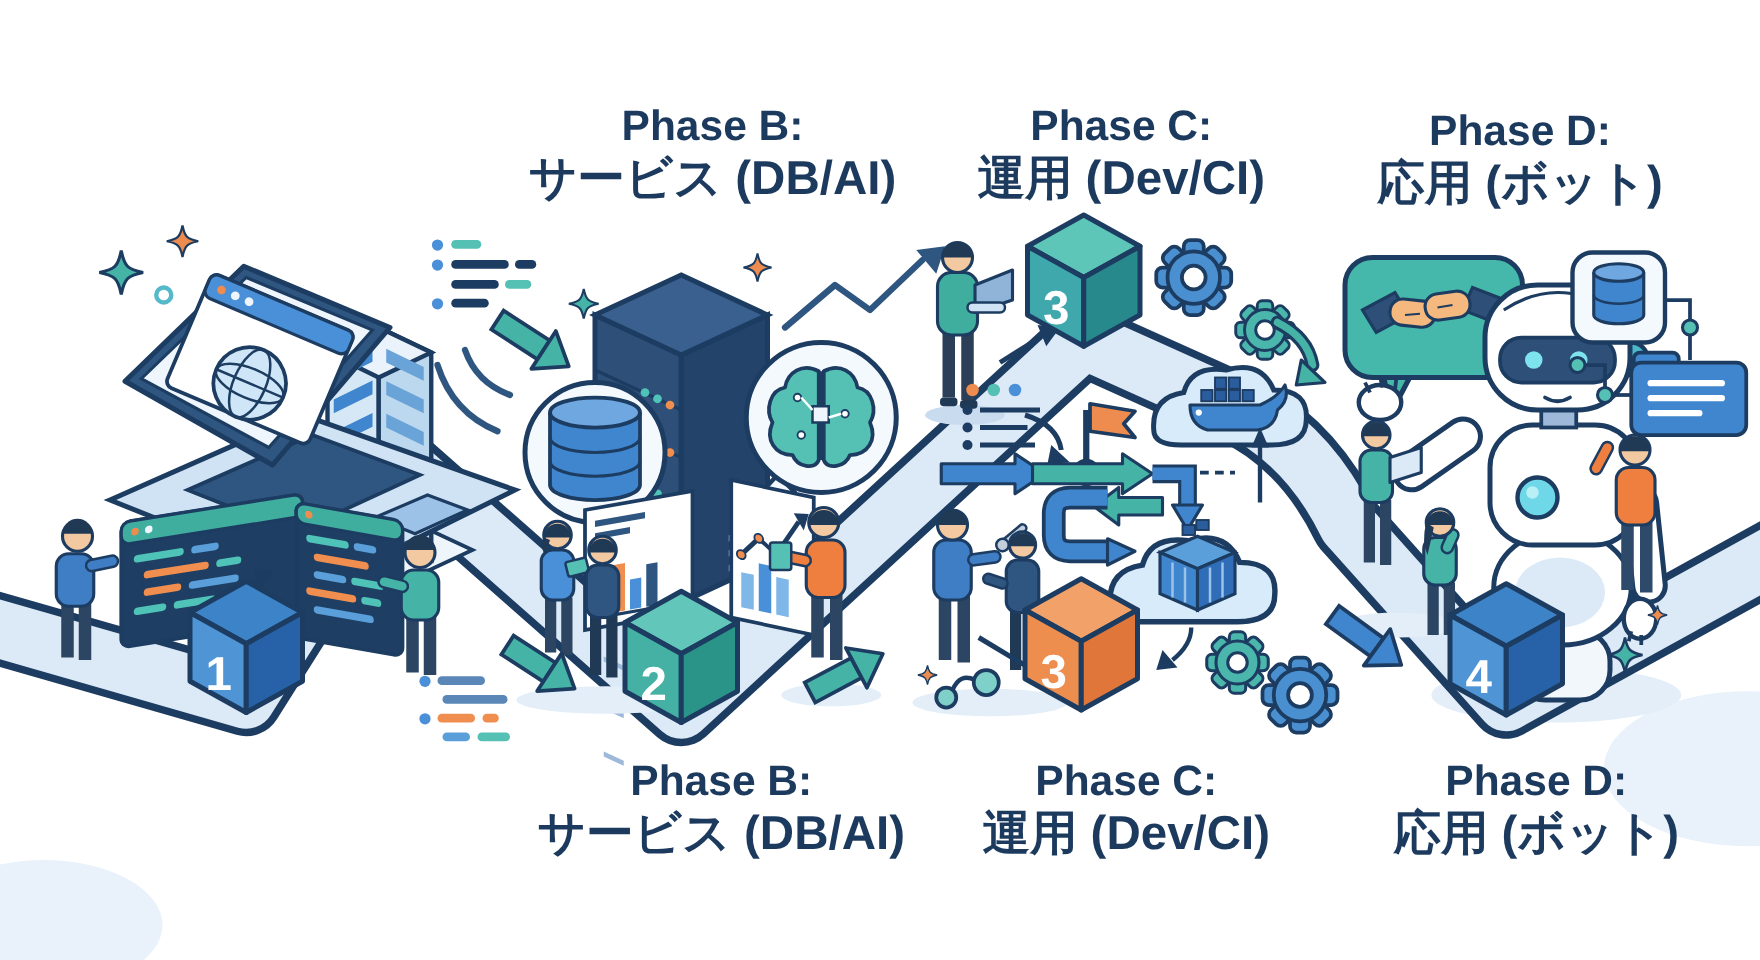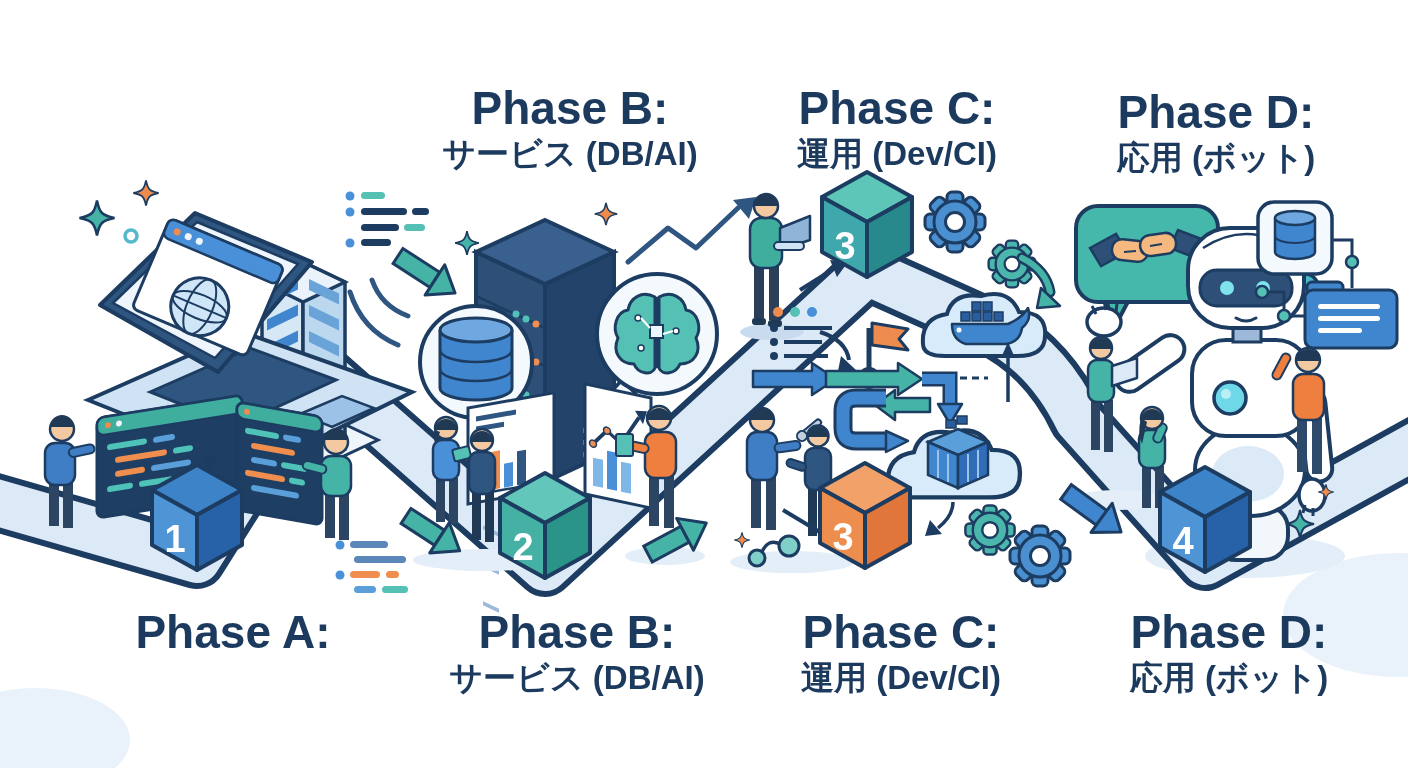--- a/index.html
+++ b/index.html
@@ -1,22 +1,22 @@
 <!DOCTYPE html>
 <html><head>
 <meta charset="utf-8">
 <style>
   html,body{margin:0;padding:0;background:#fff;}
   #stage{position:relative;width:1408px;height:768px;background:#ffffff;overflow:hidden;
          font-family:"Liberation Sans","DejaVu Sans",sans-serif;}
   #scene{position:absolute;left:0;top:0;width:1408px;height:768px;}
   .lbl{position:absolute;transform:translateX(-50%);text-align:center;color:#1c3a5e;
        font-weight:bold;line-height:1.16;white-space:nowrap;}
-  .lbl .t{font-size:46px;display:block;}
-  .lbl .s{font-size:33px;display:block;text-align:center;}
+  .lbl .t{font-size:34px;display:block;}
+  .lbl .s{font-size:38px;display:block;text-align:center;}
 </style>
 </head>
 <body>
 
 <div id="stage">
 
 <svg id="scene" viewBox="0 0 1408 768">
   <defs>
     <g id="gearshape">
       <rect x="-8" y="-30" width="16" height="60" rx="5" stroke="#1d3c61" stroke-width="3"></rect>
@@ -577,21 +577,20 @@
 <div class="lbl" style="left:897px;top:82px;">
   <span class="t">Phase C:</span>
   <span class="s">運用 (Dev/CI)</span>
 </div>
 <div class="lbl" style="left:1216px;top:86px;">
   <span class="t">Phase D:</span>
   <span class="s">応用 (ボット)</span>
 </div>
 
 <div class="lbl" style="left:233px;top:606px;">
-  <span class="t">Phase A:</span>
 </div>
 <div class="lbl" style="left:577px;top:606px;">
   <span class="t">Phase B:</span>
   <span class="s">サービス (DB/AI)</span>
 </div>
 <div class="lbl" style="left:901px;top:606px;">
   <span class="t">Phase C:</span>
   <span class="s">運用 (Dev/CI)</span>
 </div>
 <div class="lbl" style="left:1229px;top:606px;">

